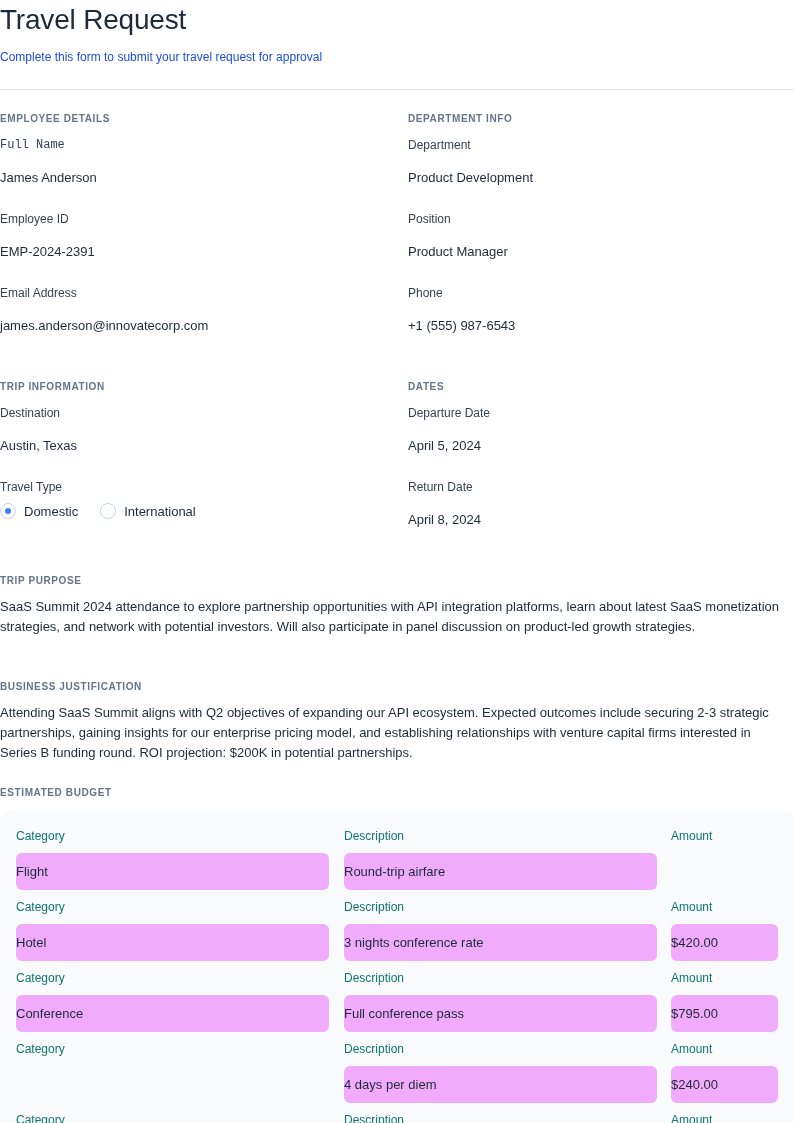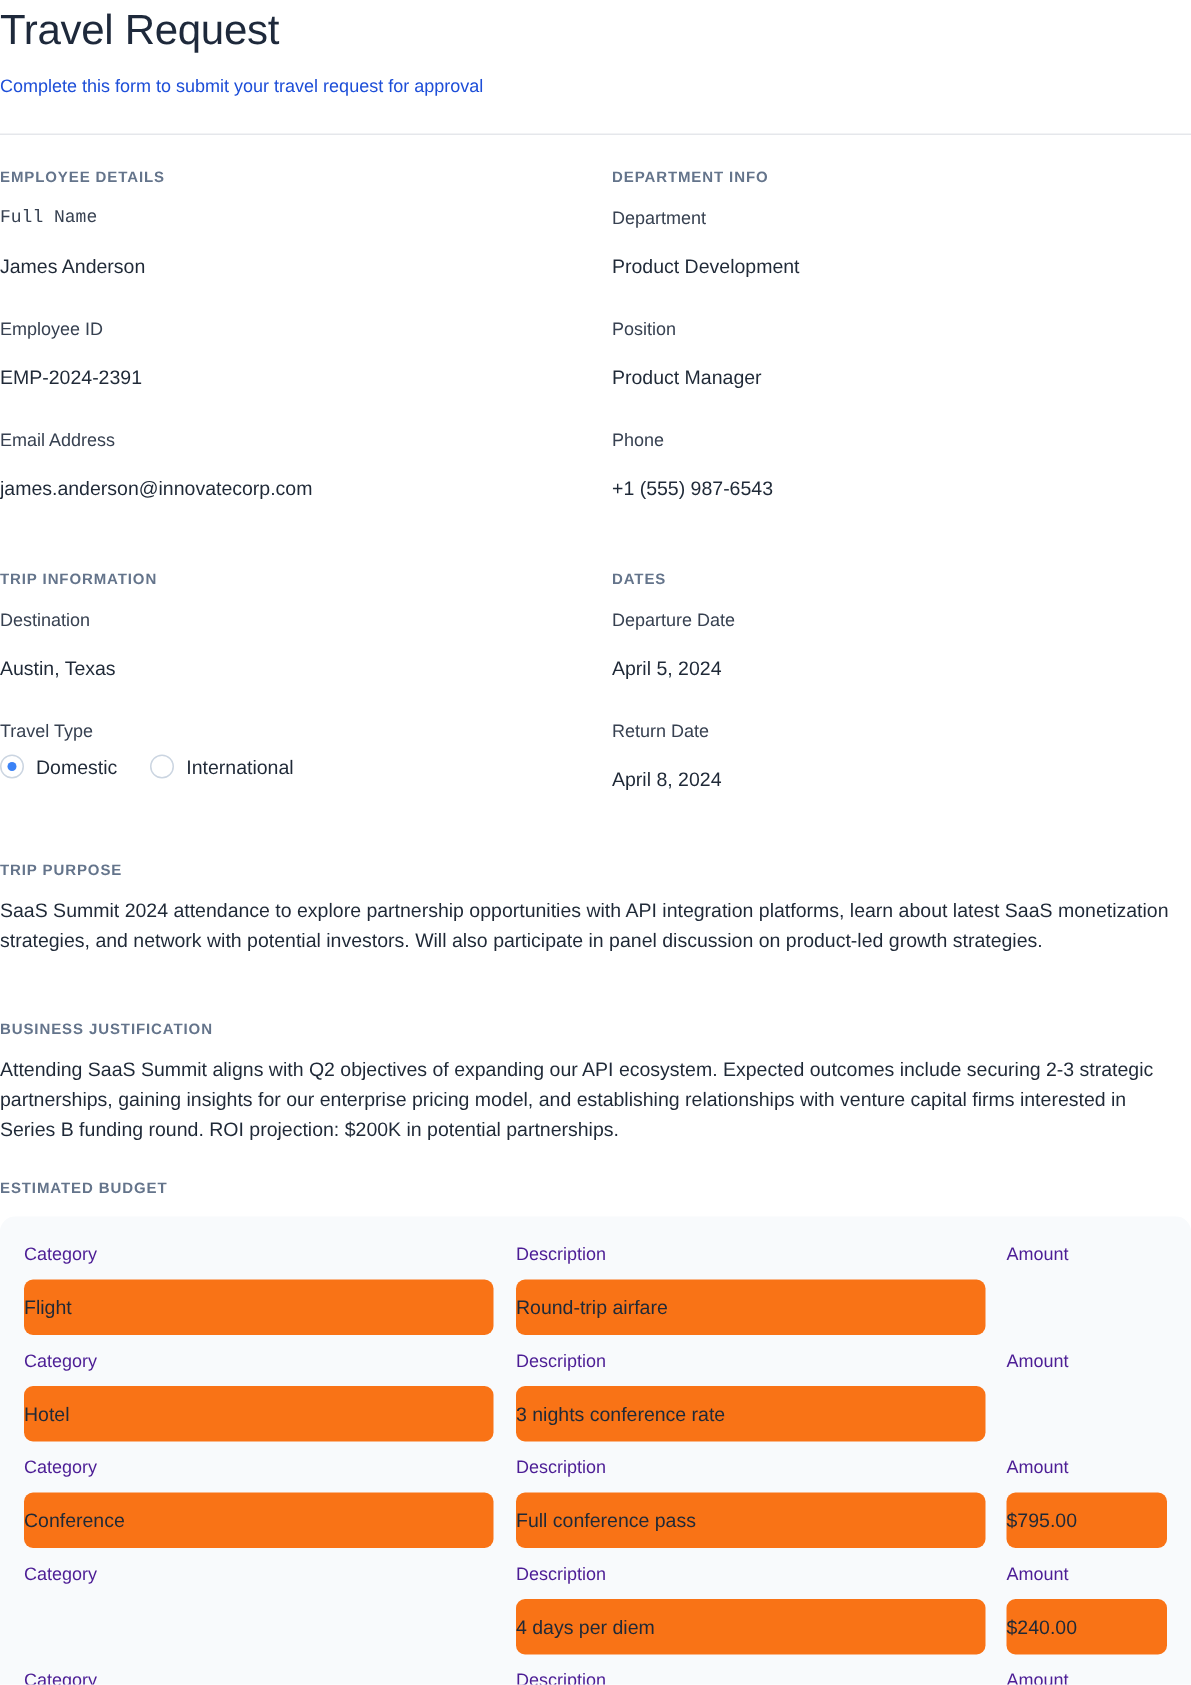--- a/index.html
+++ b/index.html
@@ -19,22 +19,22 @@
     .radio-circle { width: 16px; height: 16px; border-radius: 50%; border: 1px solid #cbd5e1; background: #fff; display: inline-flex; align-items: center; justify-content: center; }
     .radio-circle .dot { width: 6px; height: 6px; border-radius: 50%; background: #3b82f6; }
     .radio-label { font-size: 13px; color: #1f2937; margin-left: 8px; }
     .radio-opt + .radio-opt { margin-left: 22px; }
 
     .para { position: absolute; left: 0; width: 790px; font-size: 13px; line-height: 20px; color: #1f2937; }
 
     .budget { position: absolute; left: 0; top: 811px; width: 794px; height: 330px; background: #f8fafc; border-radius: 10px; }
     .budget-row { position: absolute; left: 16px; width: 762px; height: 71px; }
     .b-col { position: absolute; top: 0; }
-    .b-col .b-label { font-size: 12px; color: #4c1d95; height: 16px; line-height: 16px; }
-    .b-col .b-box { margin-top: 9px; height: 37px; background: #f97316; border-radius: 6px; display: flex; align-items: center; font-size: 13px; color: #1f2937; }
+    .b-col .b-label { font-size: 12px; color: #0f766e; height: 16px; line-height: 16px; }
+    .b-col .b-box { margin-top: 9px; height: 37px; background: #f0abfc; border-radius: 6px; display: flex; align-items: center; font-size: 13px; color: #1f2937; }
     .c-cat { left: 0; width: 313px; }
     .c-desc { left: 328px; width: 313px; }
     .c-amt { left: 655px; width: 107px; }
   </style>
 </head>
 <body>
 
 <h1 class="title">Travel Request</h1>
 <div class="subtitle">Complete this form to submit your travel request for approval</div>
 <div class="divider"></div>
@@ -103,20 +103,21 @@
     <div class="b-col c-cat">
         <div class="b-label">Category</div>
         <div class="b-box">Hotel</div>
       </div>
     <div class="b-col c-desc">
         <div class="b-label">Description</div>
         <div class="b-box">3 nights conference rate</div>
       </div>
     <div class="b-col c-amt">
         <div class="b-label">Amount</div>
+        <div class="b-box">$420.00</div>
       </div>
   </div>
   <div class="budget-row" style="top:159px;">
     <div class="b-col c-cat">
         <div class="b-label">Category</div>
         <div class="b-box">Conference</div>
       </div>
     <div class="b-col c-desc">
         <div class="b-label">Description</div>
         <div class="b-box">Full conference pass</div>

